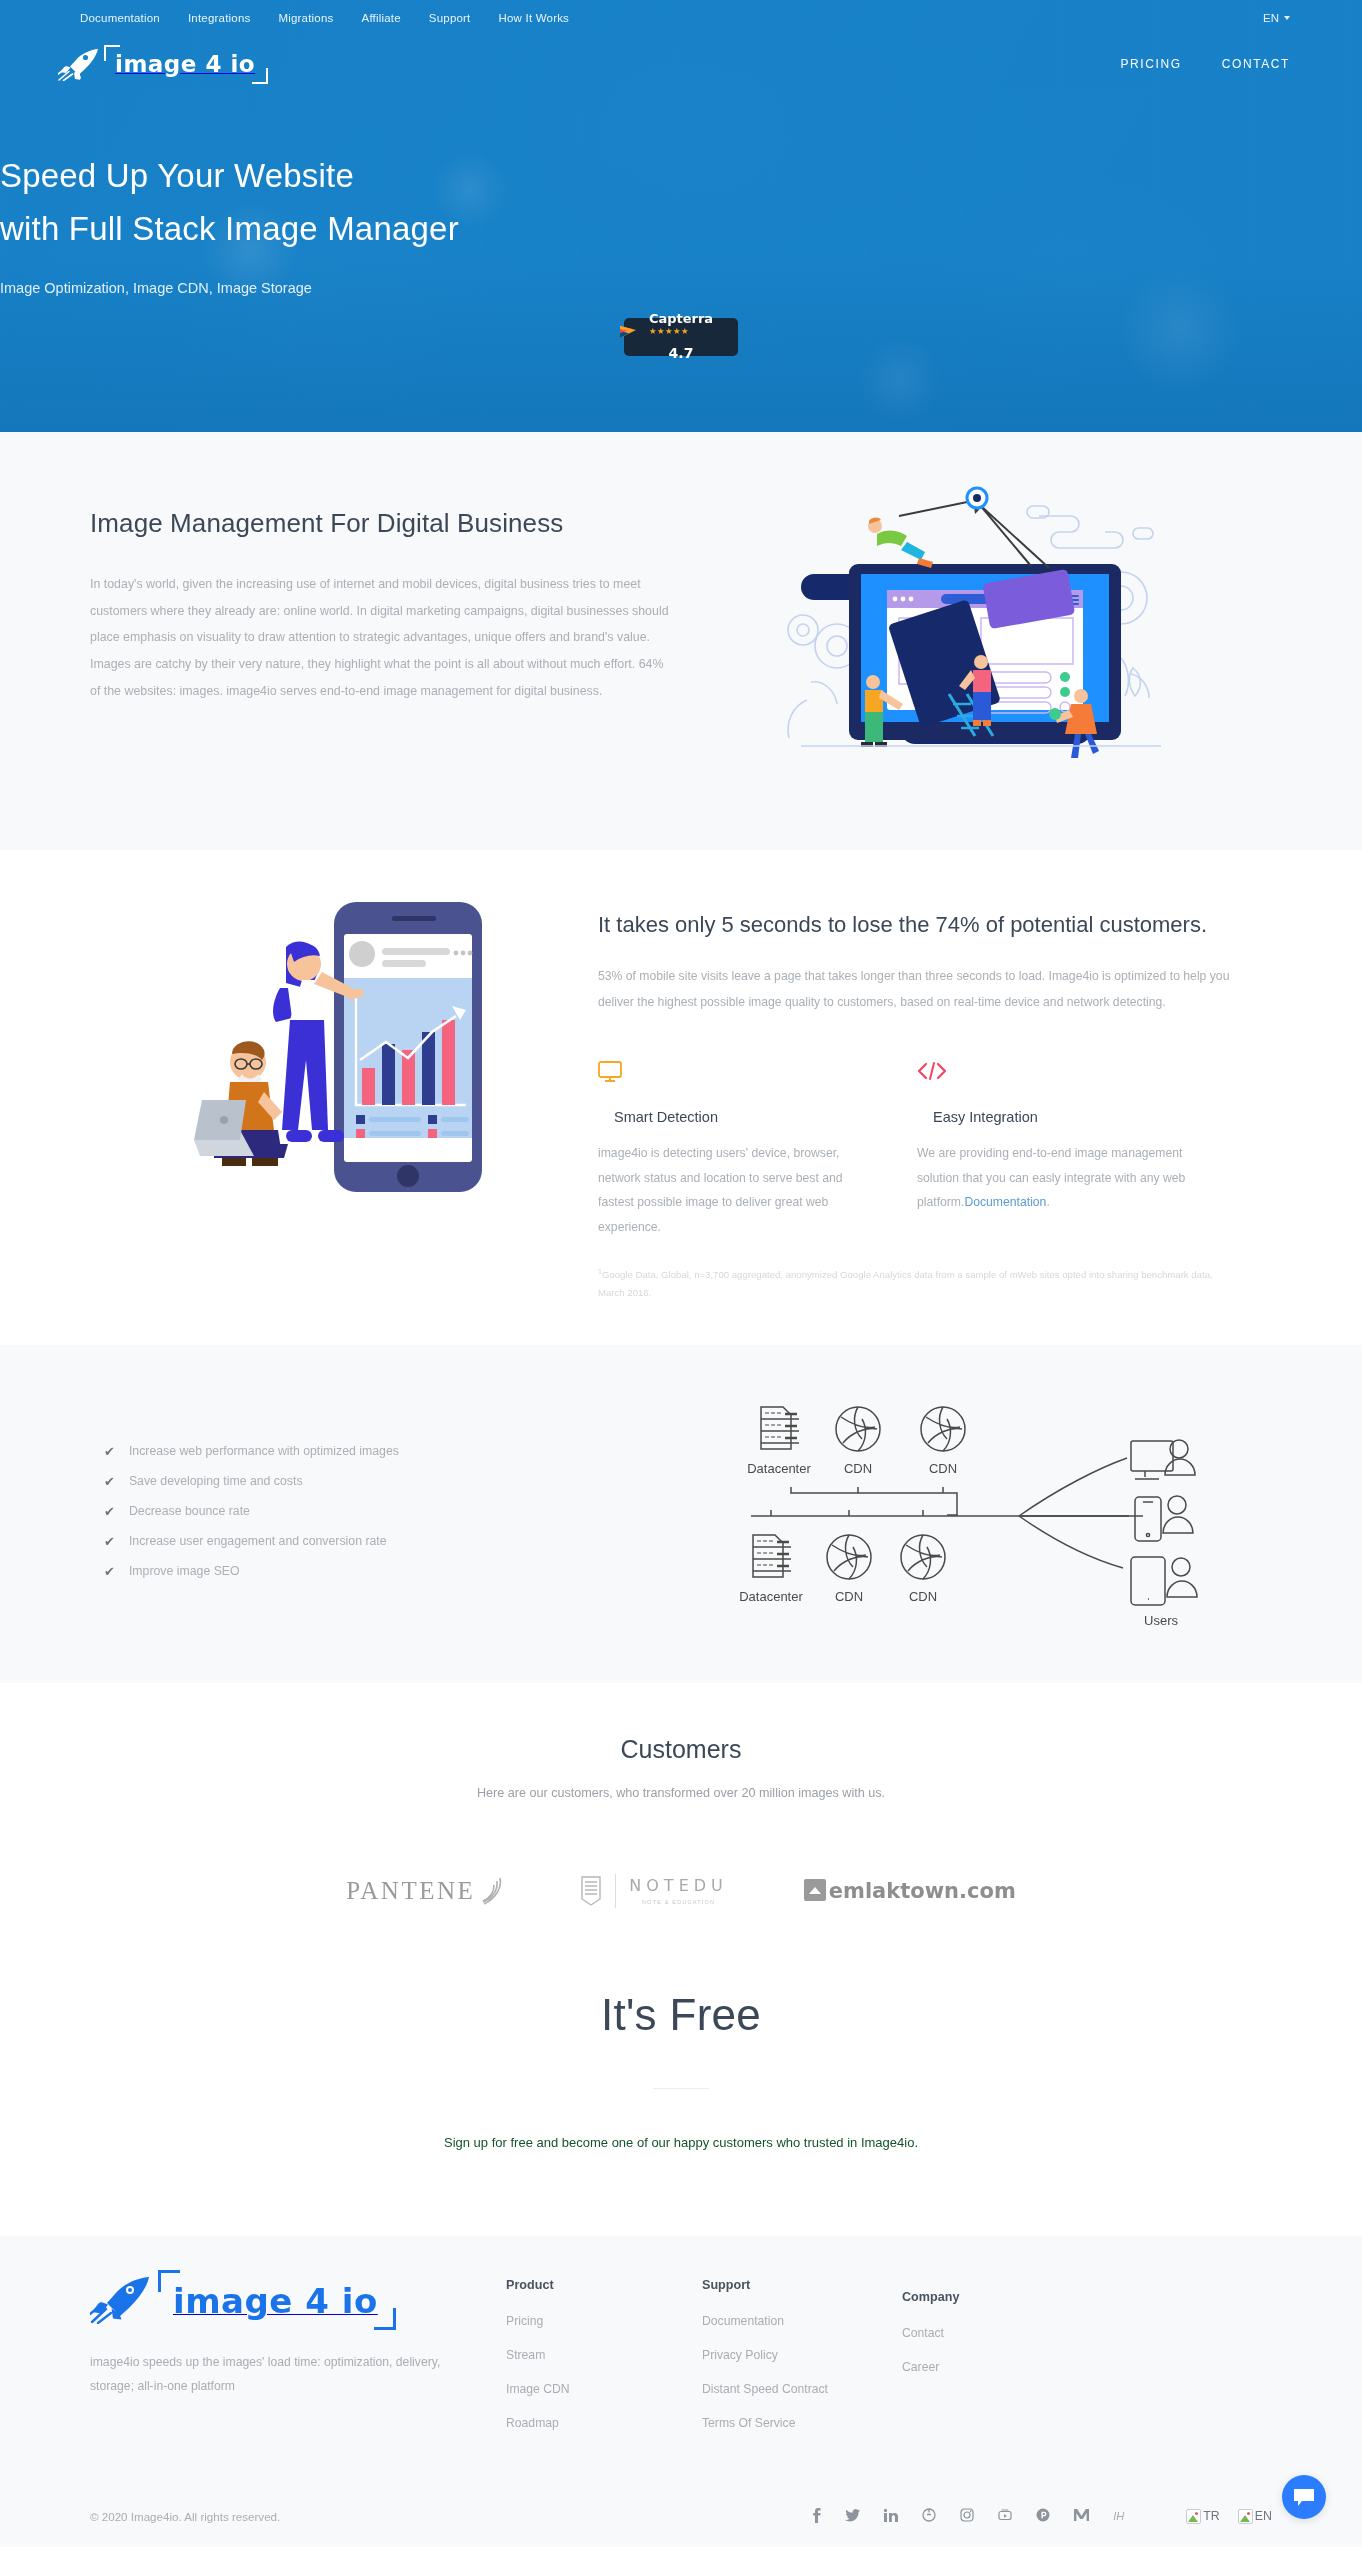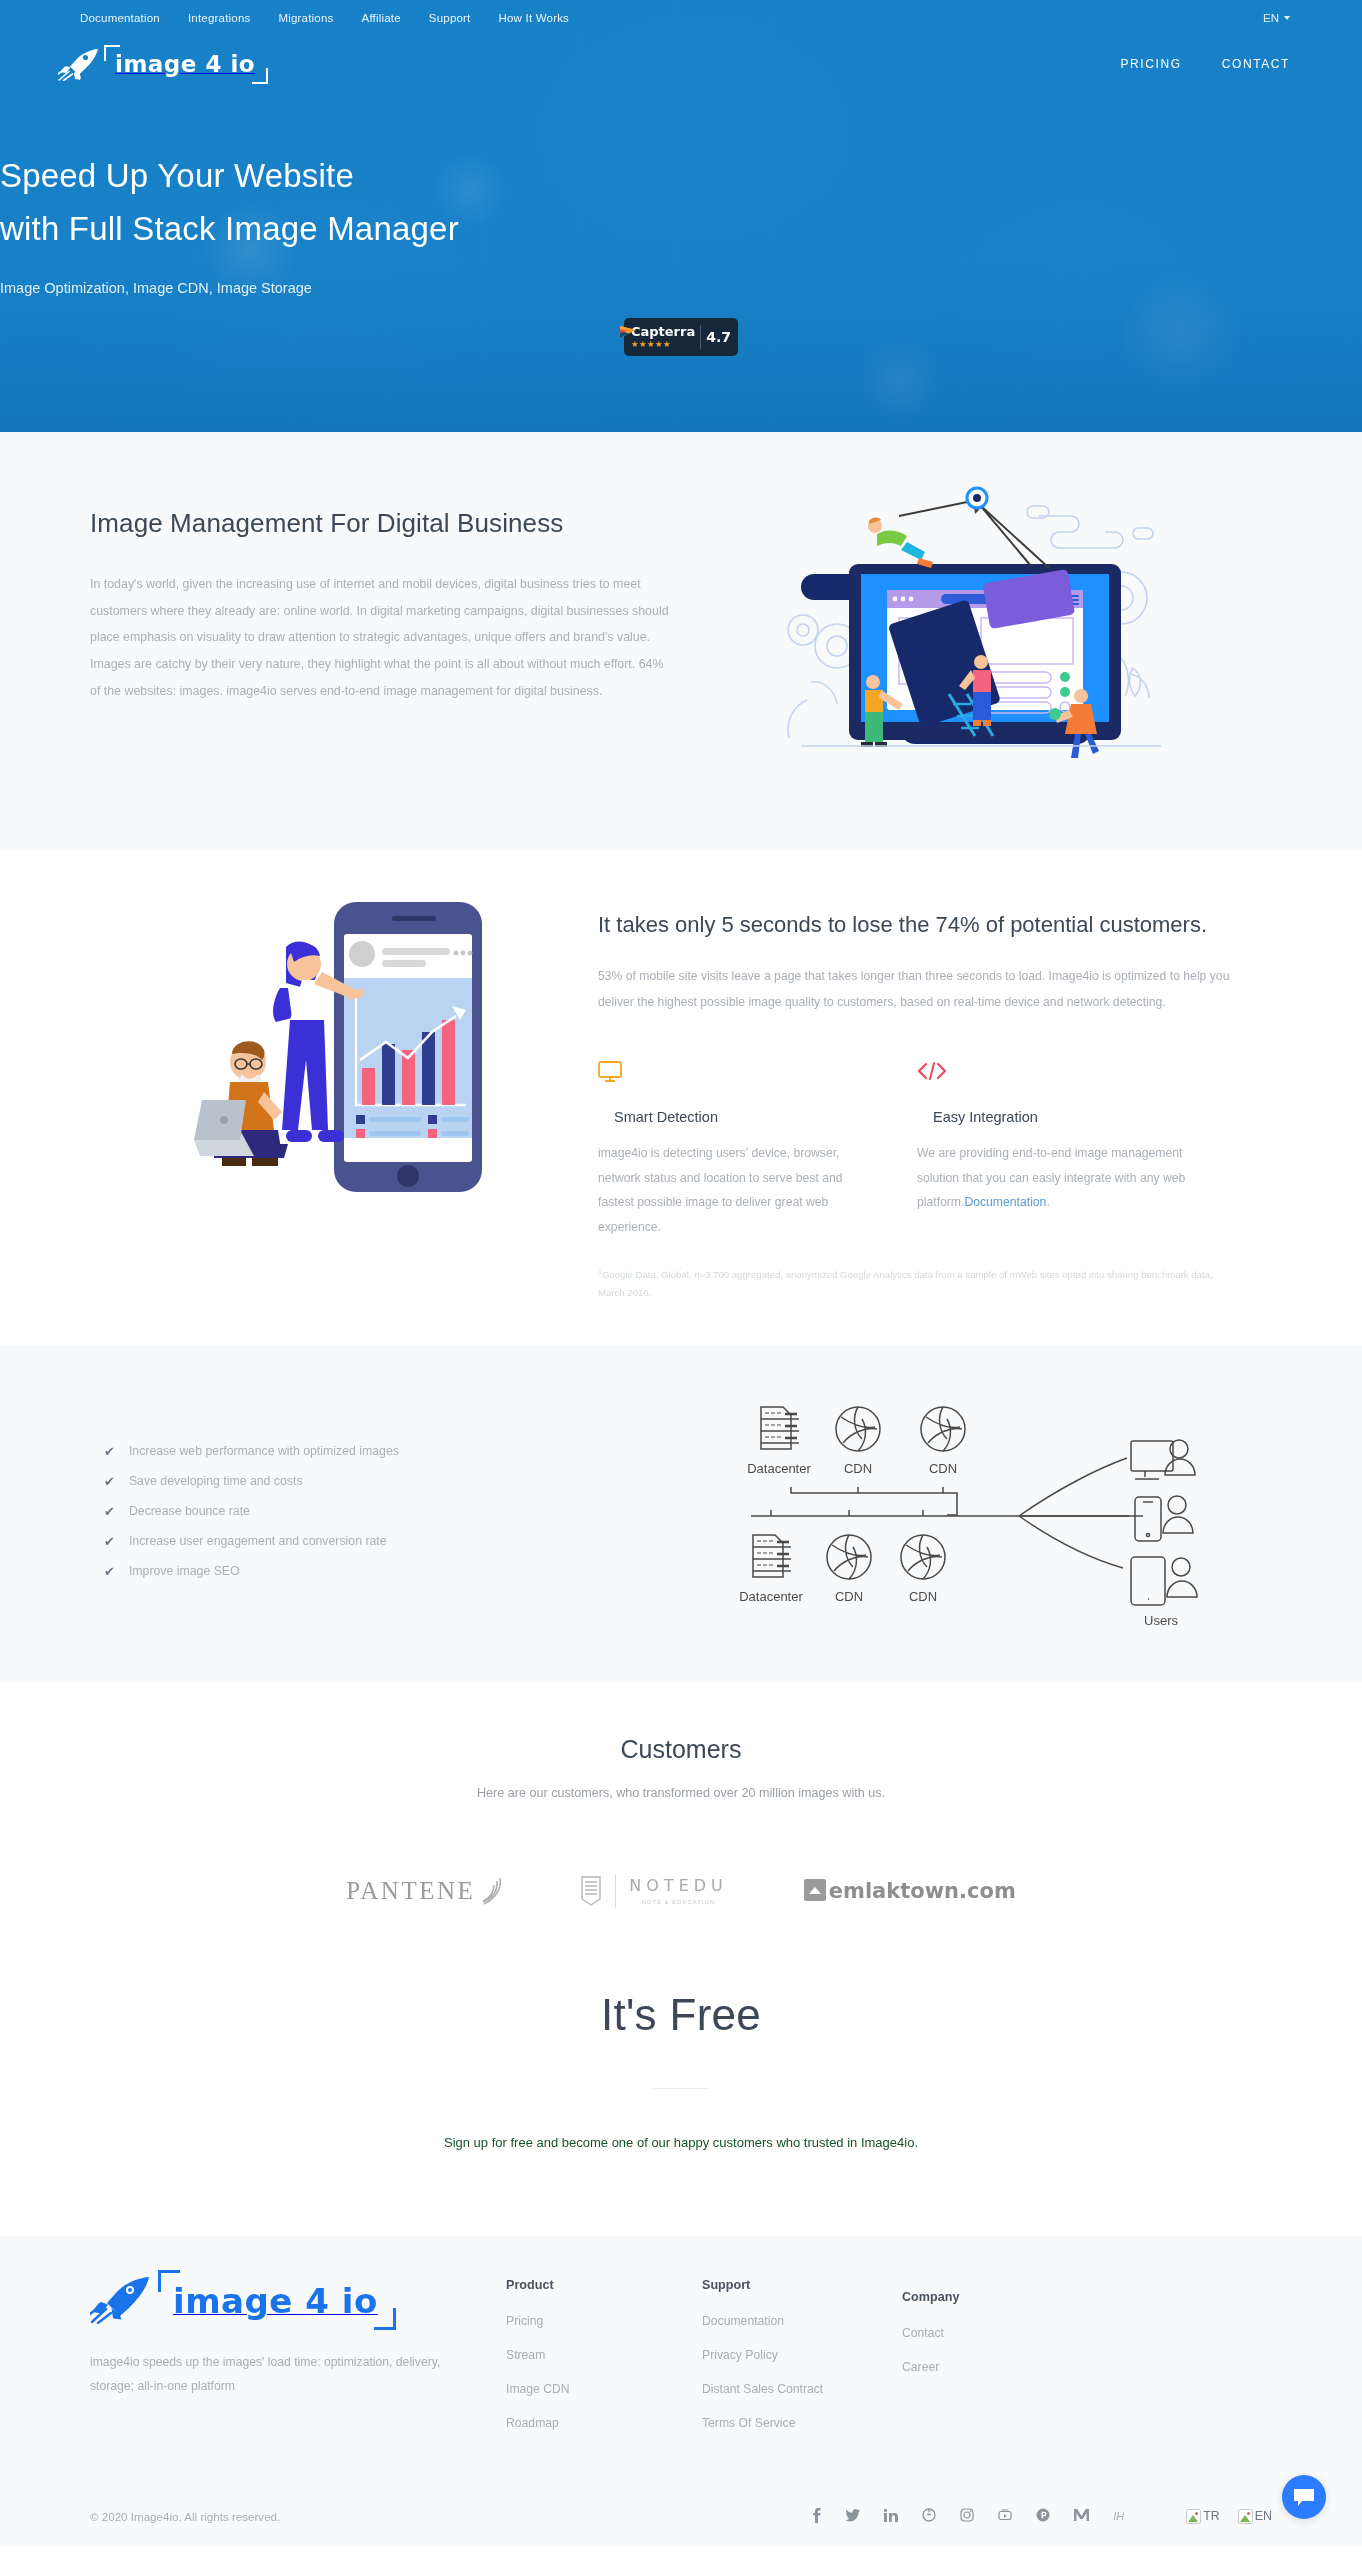--- a/index.html
+++ b/index.html
@@ -84,20 +84,21 @@
     font-size:33px; line-height:1.6; letter-spacing:.2px;
   }
   .hero-sub {
     margin:24px 0 0; color:#e2eff9; font-size:14.5px; font-weight:300;
   }
   .capterra {
     margin:22px auto 0; width:114px; height:38px;
     background:#16283a; border-radius:5px;
     display:flex; align-items:center; justify-content:center; gap:5px;
     position:relative;
+    flex-direction:column;
   }
   .capterra-left{ display:flex; flex-direction:column; align-items:flex-start; }
   .capterra-name{ color:#fff; font-weight:700; font-size:13px; line-height:1; font-family:"DejaVu Sans",sans-serif;}
   .capterra-stars{ color:#f5a623; font-size:8.5px; letter-spacing:.4px; line-height:1; margin-top:2px;}
   .capterra-div{ width:1px; height:24px; background:#43596d; }
   .capterra-score{ color:#fff; font-weight:700; font-size:14px; font-family:"DejaVu Sans",sans-serif;}
   .capterra-flag{ position:absolute; left:-5px; top:6px; }
 
   
   .sec-mgmt { background:#f8f9fa; padding:46px 0 52px; }
@@ -641,21 +642,21 @@
         <a class="f-link" href="#">Pricing</a>
         <a class="f-link" href="#">Stream</a>
         <a class="f-link" href="#">Image CDN</a>
         <a class="f-link" href="#">Roadmap</a>
       </div>
 
       <div class="f-col support">
         <h5 class="f-head">Support</h5>
         <a class="f-link" href="#">Documentation</a>
         <a class="f-link" href="#">Privacy Policy</a>
-        <a class="f-link" href="#">Distant Sales Contract</a>
+        <a class="f-link" href="#">Distant Speed Contract</a>
         <a class="f-link" href="#">Terms Of Service</a>
       </div>
 
       <div class="f-col company">
         <h5 class="f-head">Company</h5>
         <a class="f-link" href="#">Contact</a>
         <a class="f-link" href="#">Career</a>
       </div>
     </div>
 

